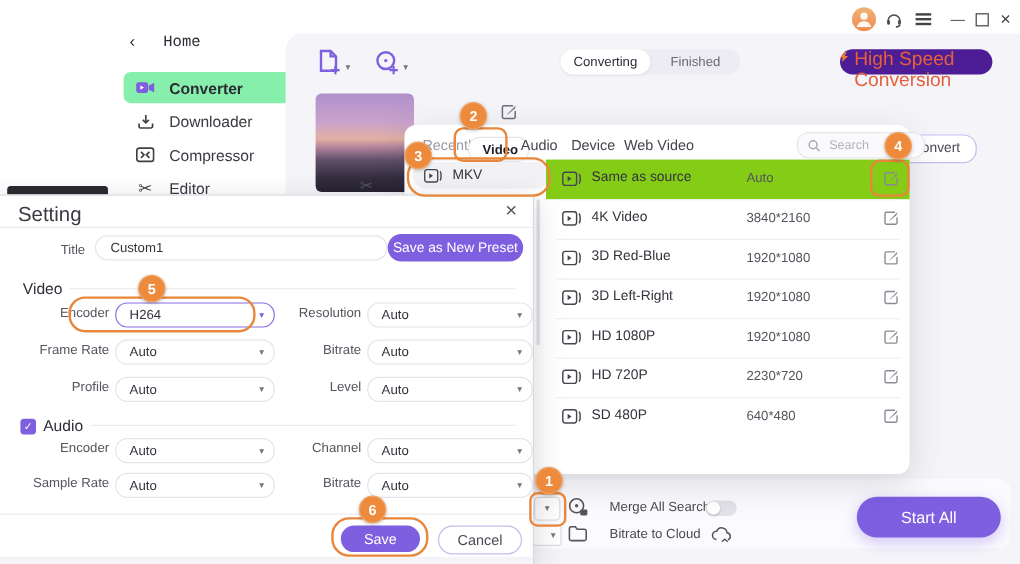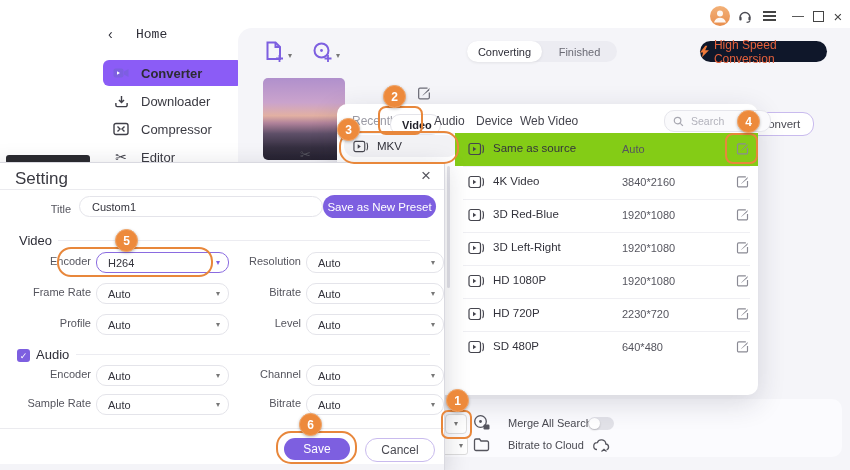--- a/index.html
+++ b/index.html
@@ -8,30 +8,30 @@
   .abs{position:absolute;}
   
   .caret{font-size:8px;color:#777;line-height:1;}
   .badge{position:absolute;width:21px;height:21px;border-radius:50%;background:#ed8a3c;color:#fff;
          font-weight:bold;font-size:12px;display:flex;align-items:center;justify-content:center;
          z-index:40;box-shadow:0 1px 3px rgba(0,0,0,.25);border:1px solid #f2a466;}
   .ring{position:absolute;border:2.5px solid #e8873b;border-radius:14px;z-index:39;pointer-events:none;}
   
   .side-item{position:absolute;left:103px;width:130px;height:26px;display:flex;align-items:center;gap:12px;
              padding-left:10px;border-radius:6px;font-size:13px;color:#3a3a42;}
-  .side-item.active{background:#8b5cf6;font-weight:bold;color:#2c2c34;}
+  .side-item.active{background:#86efac;font-weight:bold;color:#2c2c34;}
   .side-icon{width:16px;height:16px;display:flex;align-items:center;justify-content:center;}
   
   #main-panel{position:absolute;left:238px;top:28px;right:0;bottom:0;background:#f5f5f9;border-top-left-radius:14px;}
   .pill-toggle{position:absolute;left:467px;top:41px;width:150px;height:21px;background:#ececf2;border-radius:11px;
                display:flex;align-items:center;font-size:11px;color:#6b6b75;}
   .pill-seg{flex:1;height:21px;display:flex;align-items:center;justify-content:center;border-radius:11px;}
   .pill-seg.on{background:#fff;color:#2e2e38;box-shadow:0 1px 3px rgba(0,0,0,.08);}
-  .speed-pill{position:absolute;left:700px;top:41px;width:127px;height:21px;background:#0f172a;border-radius:11px;
-              display:flex;align-items:center;justify-content:center;gap:5px;font-size:12px;color:#e4603c;}
+  .speed-pill{position:absolute;left:700px;top:41px;width:127px;height:21px;background:#4c1d95;border-radius:11px;
+              display:flex;justify-content:center;gap:5px;font-size:16px;color:#e4603c;}
   
   #format-popup{position:absolute;left:337px;top:104px;width:421px;height:291px;background:#fff;border-radius:10px;
                 box-shadow:0 8px 28px rgba(40,40,60,.16);z-index:10;}
   .tab{position:absolute;top:10px;font-size:12px;color:#45454e;}
   .tab.dim{color:#9a9aa4;}
   .tab.sel{color:#1f1f28;font-weight:bold;}
   .search-box{position:absolute;left:327px;top:6px;width:89px;height:20px;border:1px solid #e6e6ec;background:#fafafc;
               border-radius:10px;display:flex;align-items:center;gap:5px;padding:0 8px;}
   .search-box input{border:none;background:transparent;outline:none;width:60px;font-size:10.5px;color:#55555e;font-family:inherit;}
   .search-box input::placeholder{color:#b2b2bb;}
@@ -201,20 +201,21 @@
         <path d="M1.5 3.5a1.5 1.5 0 0 1 1.5-1.5h3.5L8 4h6a1.5 1.5 0 0 1 1.5 1.5V12a1.5 1.5 0 0 1-1.5 1.5H3A1.5 1.5 0 0 1 1.5 12z"></path>
       </svg>
   </div>
   <div class="abs small-txt" style="left:508px;top:439px;">Bitrate to Cloud</div>
   <div class="abs" style="left:592px;top:437px;">
     <svg width="20" height="16" viewBox="0 0 20 16" fill="none" stroke="#55555e" stroke-width="1.3">
         <path d="M5 12.5a3.4 3.4 0 0 1 .3-6.8A4.4 4.4 0 0 1 13.8 7a3 3 0 0 1 .8 5.8"></path>
         <path d="M9.5 14.5l2.5-2.2 2.5 2.2" stroke-width="1.2"></path>
       </svg>
   </div>
+  <div class="start-btn">Start All</div>
 
   <div id="format-popup">
     <div class="tab dim" style="left:15px;">Recently</div>
     <div class="tab sel" style="left:53px;">Video</div>
     <div class="tab" style="left:97px;">Audio</div>
     <div class="tab" style="left:139px;">Device</div>
     <div class="tab" style="left:183px;">Web Video</div>
     <div class="search-box">
       <svg width="11" height="11" viewBox="0 0 12 12" fill="none" stroke="#a7a7b0" stroke-width="1.3">
           <circle cx="5" cy="5" r="3.6"></circle>

